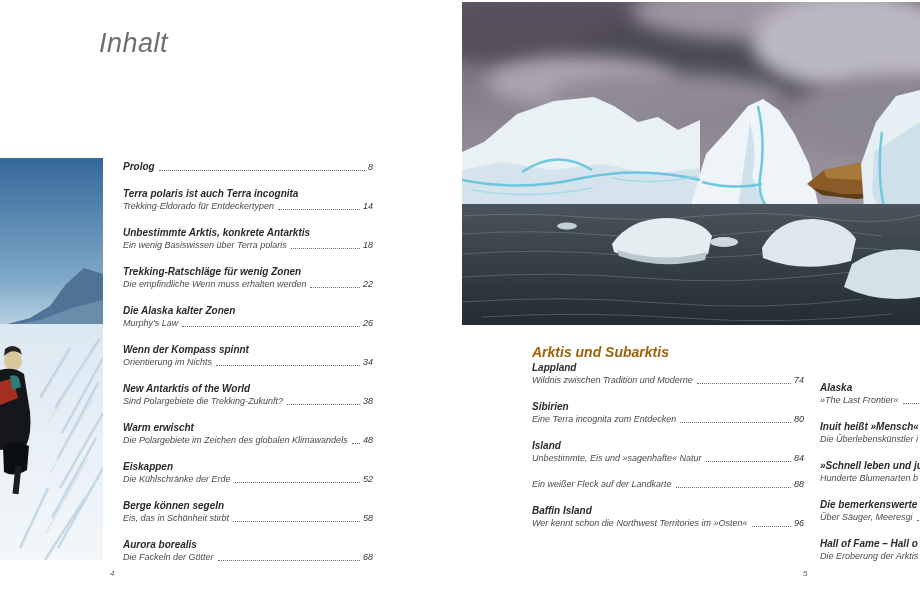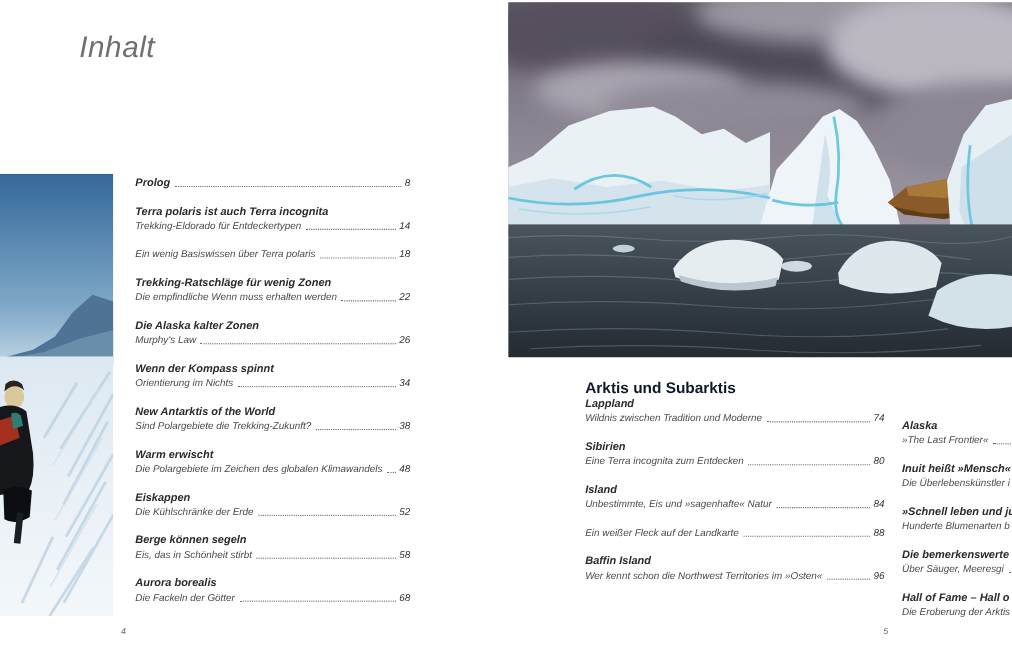--- a/index.html
+++ b/index.html
@@ -6,26 +6,26 @@
   body{
     width:920px;height:600px;position:relative;overflow:hidden;
     background:#ffffff;font-family:"Liberation Sans",sans-serif;
   }
   
   .photo{position:absolute;display:block;}
   #photo-left{left:0;top:158px;width:103px;height:402px;}
   #photo-right{left:462px;top:2px;width:458px;height:323px;}
   
   #inhalt-title{
-    position:absolute;left:72px;top:28px;
+    position:absolute;left:99px;top:28px;
     font-size:27px;font-style:italic;color:#6f6f6f;letter-spacing:.5px;
   }
   #section-heading{
     position:absolute;left:532px;top:344px;
-    font-size:14px;font-weight:bold;color:#0f172a;
+    font-size:14px;font-style:italic;font-weight:bold;color:#a16207;
   }
   
   .toc{position:absolute;}
   #toc-left{left:123px;top:160px;width:250px;}
   #col-arktis-left{left:532px;top:361px;width:272px;}
   #col-arktis-right{left:820px;top:381px;width:210px;}
   .entry{margin-bottom:13px;}
   .row{display:flex;align-items:baseline;}
   .t{
     font-size:10px;line-height:13px;font-weight:bold;font-style:italic;
@@ -108,20 +108,23 @@
         <span class="t">Terra polaris ist auch Terra incognita</span>
       </div>
       <div class="row">
         <span class="s">Trekking-Eldorado für Entdeckertypen</span>
         <span class="leader"></span>
         <span class="pg">14</span>
       </div>
     </div>
     <div class="entry">
       <div class="row">
+        <span class="t">Unbestimmte Arktis, konkrete Antarktis</span>
+      </div>
+      <div class="row">
         <span class="s">Ein wenig Basiswissen über Terra polaris</span>
         <span class="leader"></span>
         <span class="pg">18</span>
       </div>
     </div>
     <div class="entry">
       <div class="row">
         <span class="t">Trekking-Ratschläge für wenig Zonen</span>
       </div>
       <div class="row">

